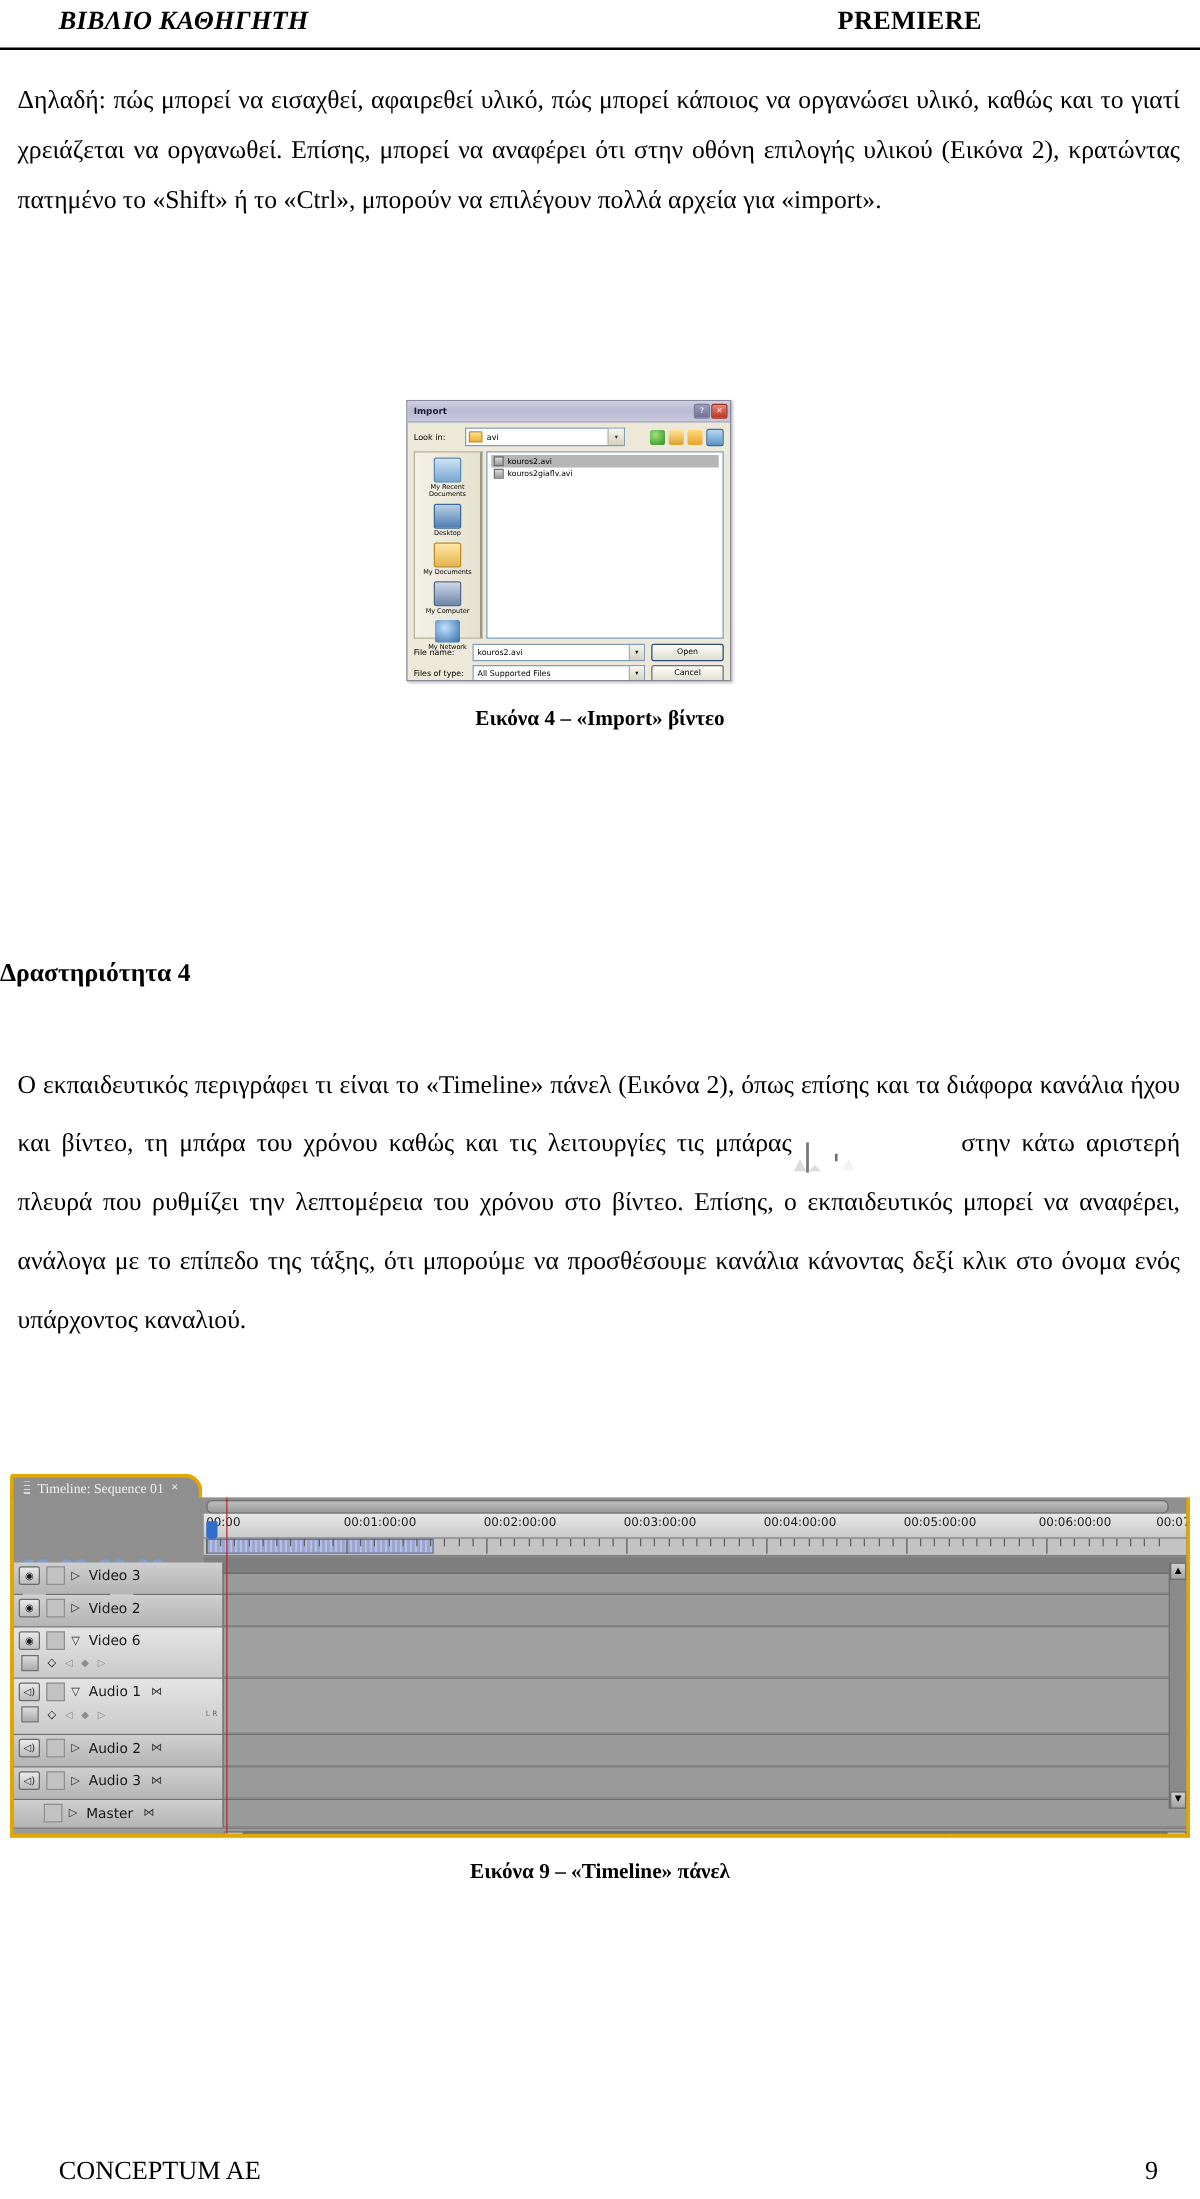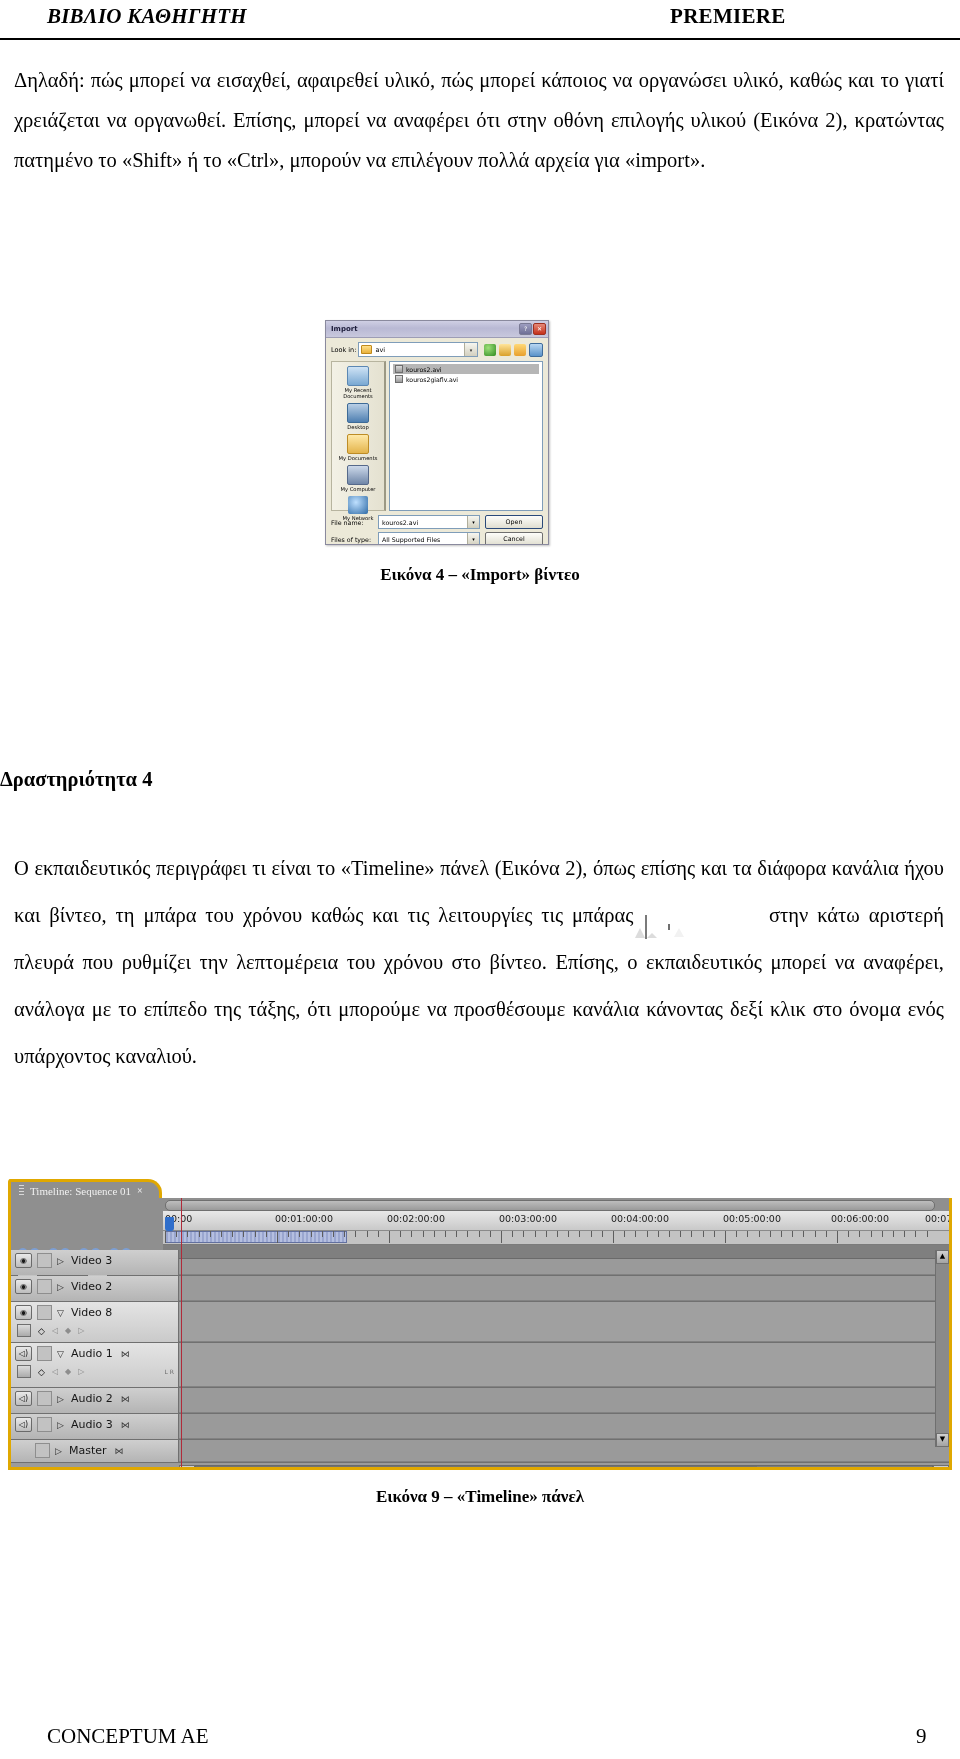--- a/index.html
+++ b/index.html
@@ -78,21 +78,21 @@
     font-weight: bold;
   }
   #figcap4 { top: 565px; }
   #figcap5 { top: 1487px; }
 
   
   .windlg {
     position: absolute;
     left: 325px;
     top: 320px;
-    width: 224px;
+    width: 260px;
     height: 225px;
     background: #ece9d8;
     border: 1px solid #8a8a9e;
     box-sizing: border-box;
     font-family: "DejaVu Sans", sans-serif;
     box-shadow: 1px 1px 2px rgba(0,0,0,.25);
     overflow: hidden;
   }
   .winTitle {
     height: 16px;
@@ -115,21 +115,21 @@
     border-radius: 2px;
     font-size: 6px;
     line-height: 9px;
     text-align: center;
     color: #fff;
     background: linear-gradient(to bottom,#9d9dc0,#6f6f96);
   }
   .tbtn.red { background: linear-gradient(to bottom,#e58a7a,#c5301a); border-color:#9e3020;}
 
   .dlgBody { padding: 4px 5px 0 5px; }
-  .lookinRow { display: flex; align-items: center; gap: 2px; }
+  .lookinRow { display: flex; align-items: center; gap: 16px; }
   .lbl { font-size: 6.5px; color:#000; }
   .combo {
     flex: 1;
     height: 13px;
     background: #fff;
     border: 1px solid #7f9db9;
     display: flex; align-items: center;
     padding: 0 0 0 2px;
     font-size: 6.5px;
     position: relative;
@@ -617,21 +617,21 @@
           </div>
         </div>
         <div class="trackBody"></div>
       </div>
       <div class="trackRow">
         <div class="trackHead expanded" style="height: 40px;">
           <div class="thRow1">
             <span class="eye">◉</span>
             <span class="lockbox"></span>
             <span class="tri">▽</span>
-            <span class="tname">Video 8</span>
+            <span class="tname">Video 6</span>
           </div>
           <div class="thRow2">
             <span class="minibtn"></span>
             <span style="font-size: 9px;">◇</span>
             <span class="keyArrow">◁</span>
             <span class="keyArrow">◆</span>
             <span class="keyArrow">▷</span>
           </div>
         </div>
         <div class="trackBody light"></div>

